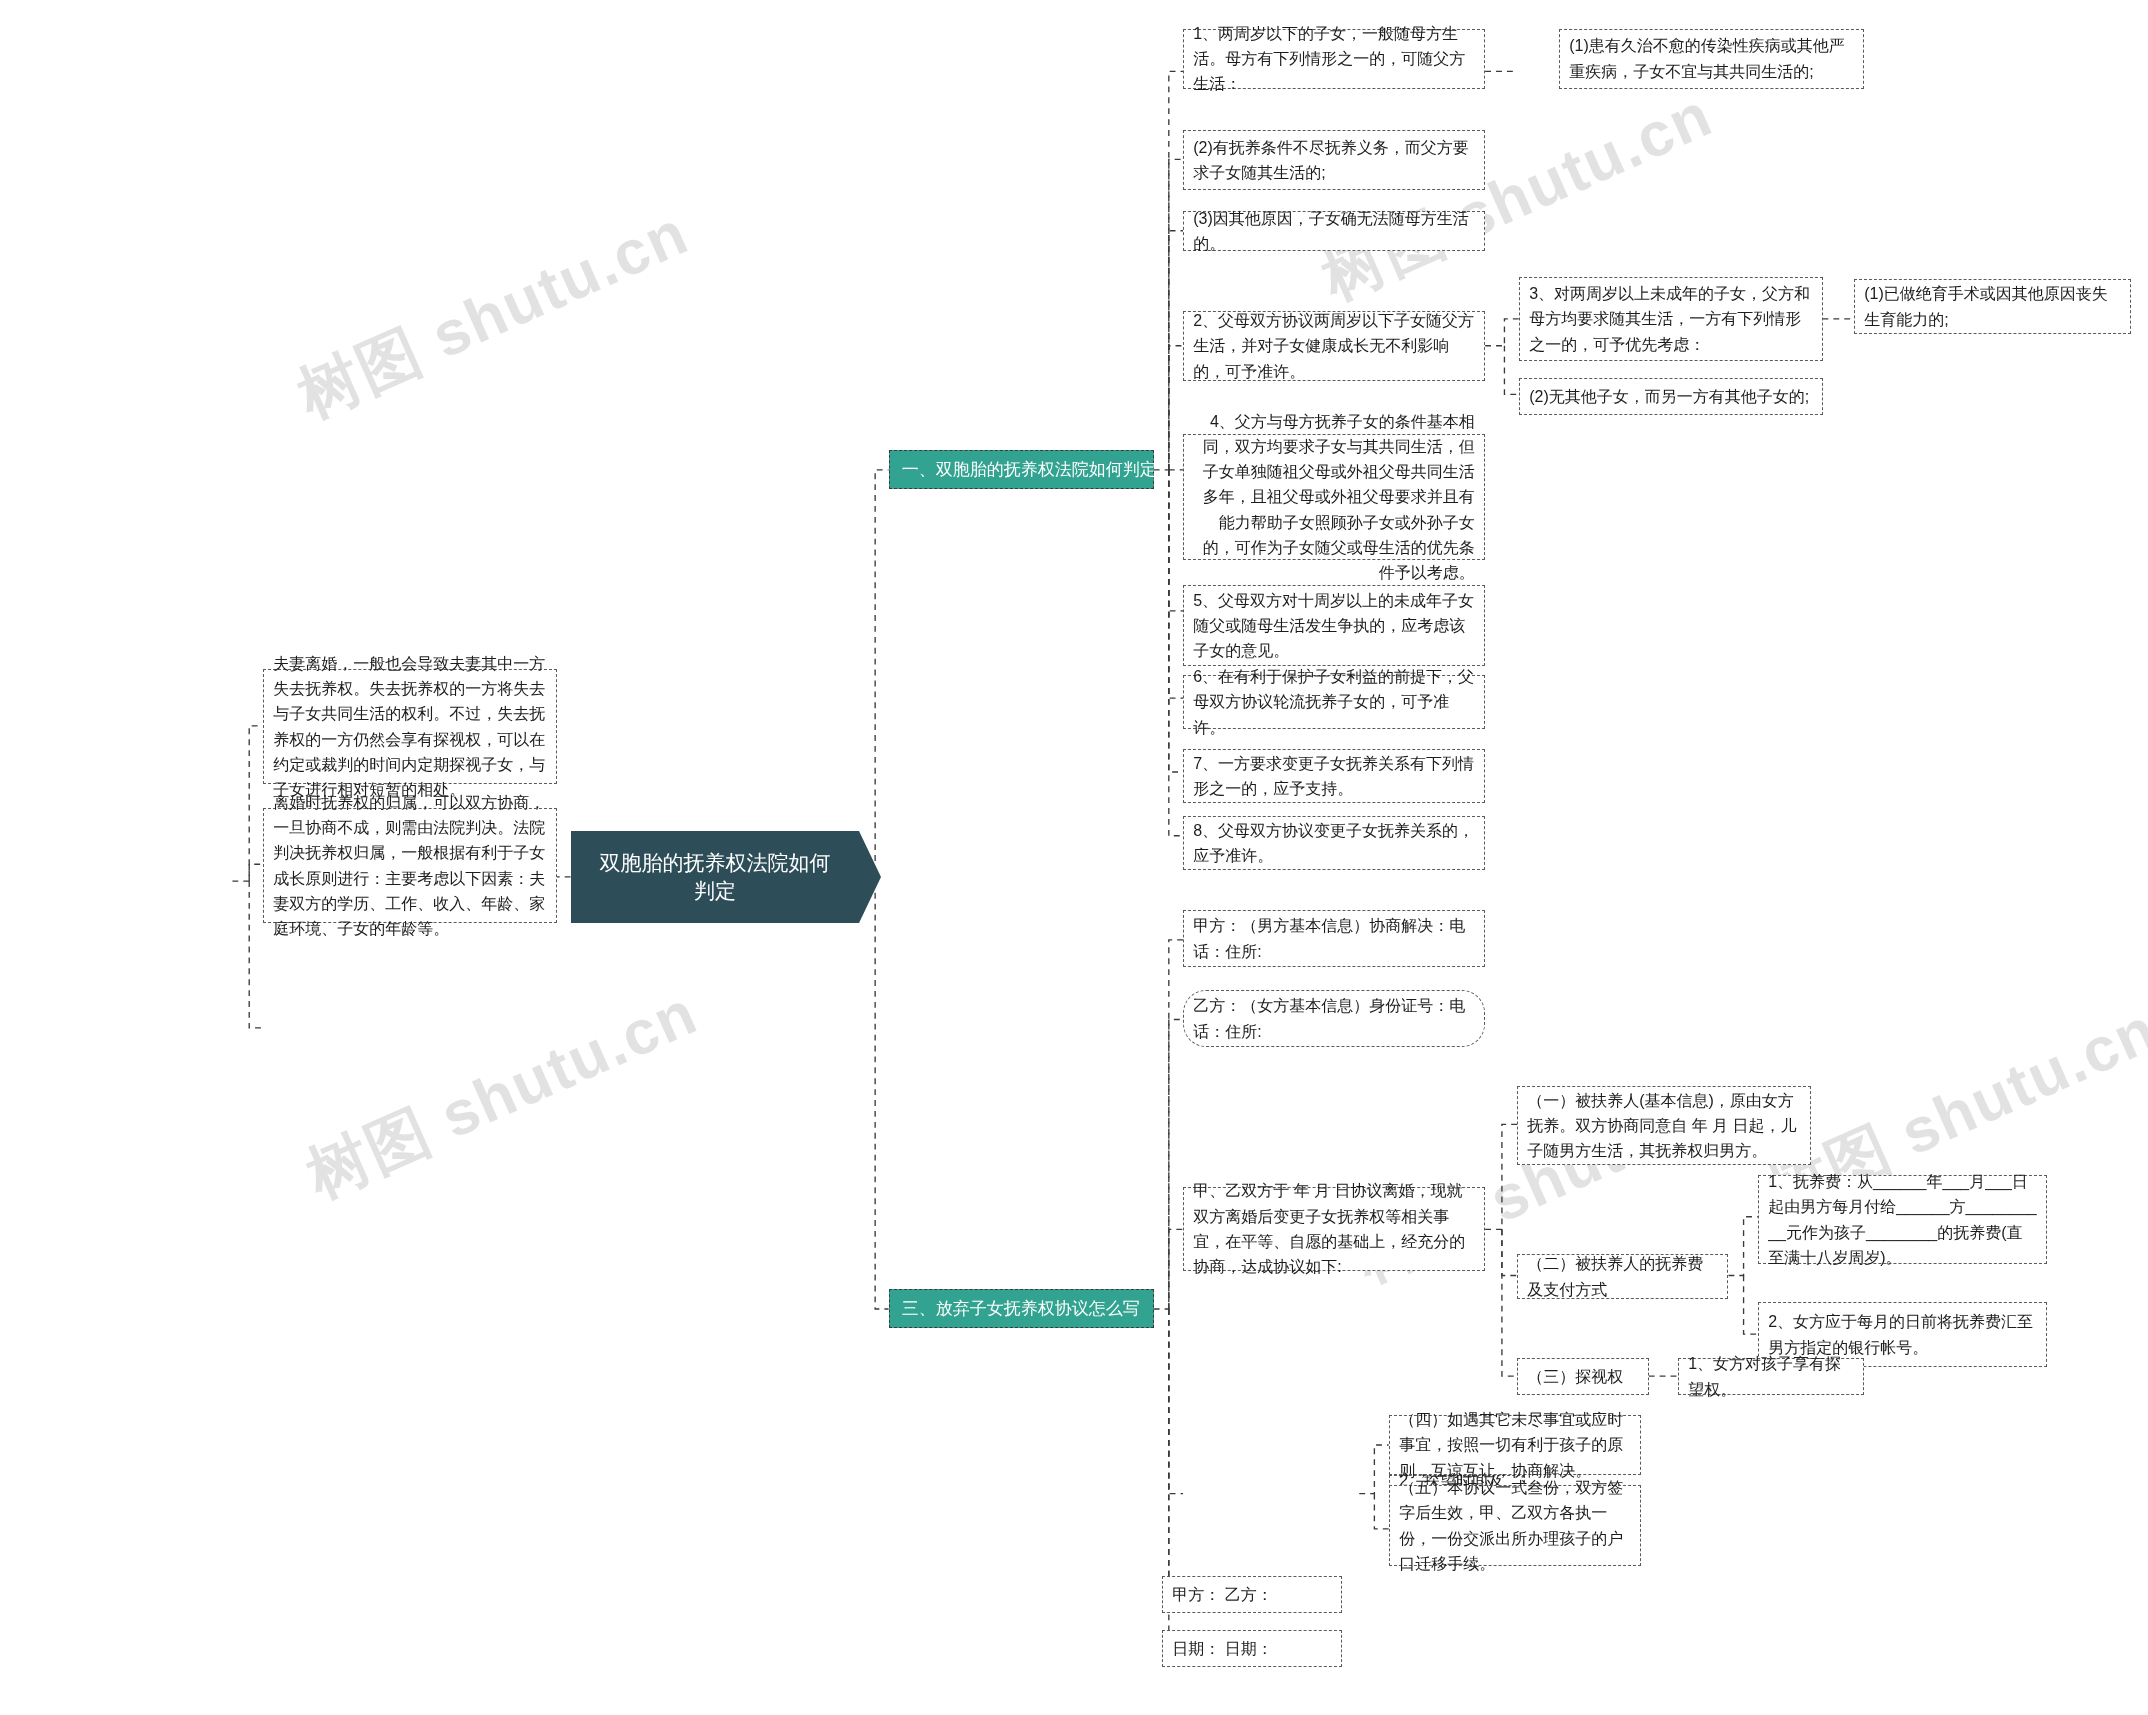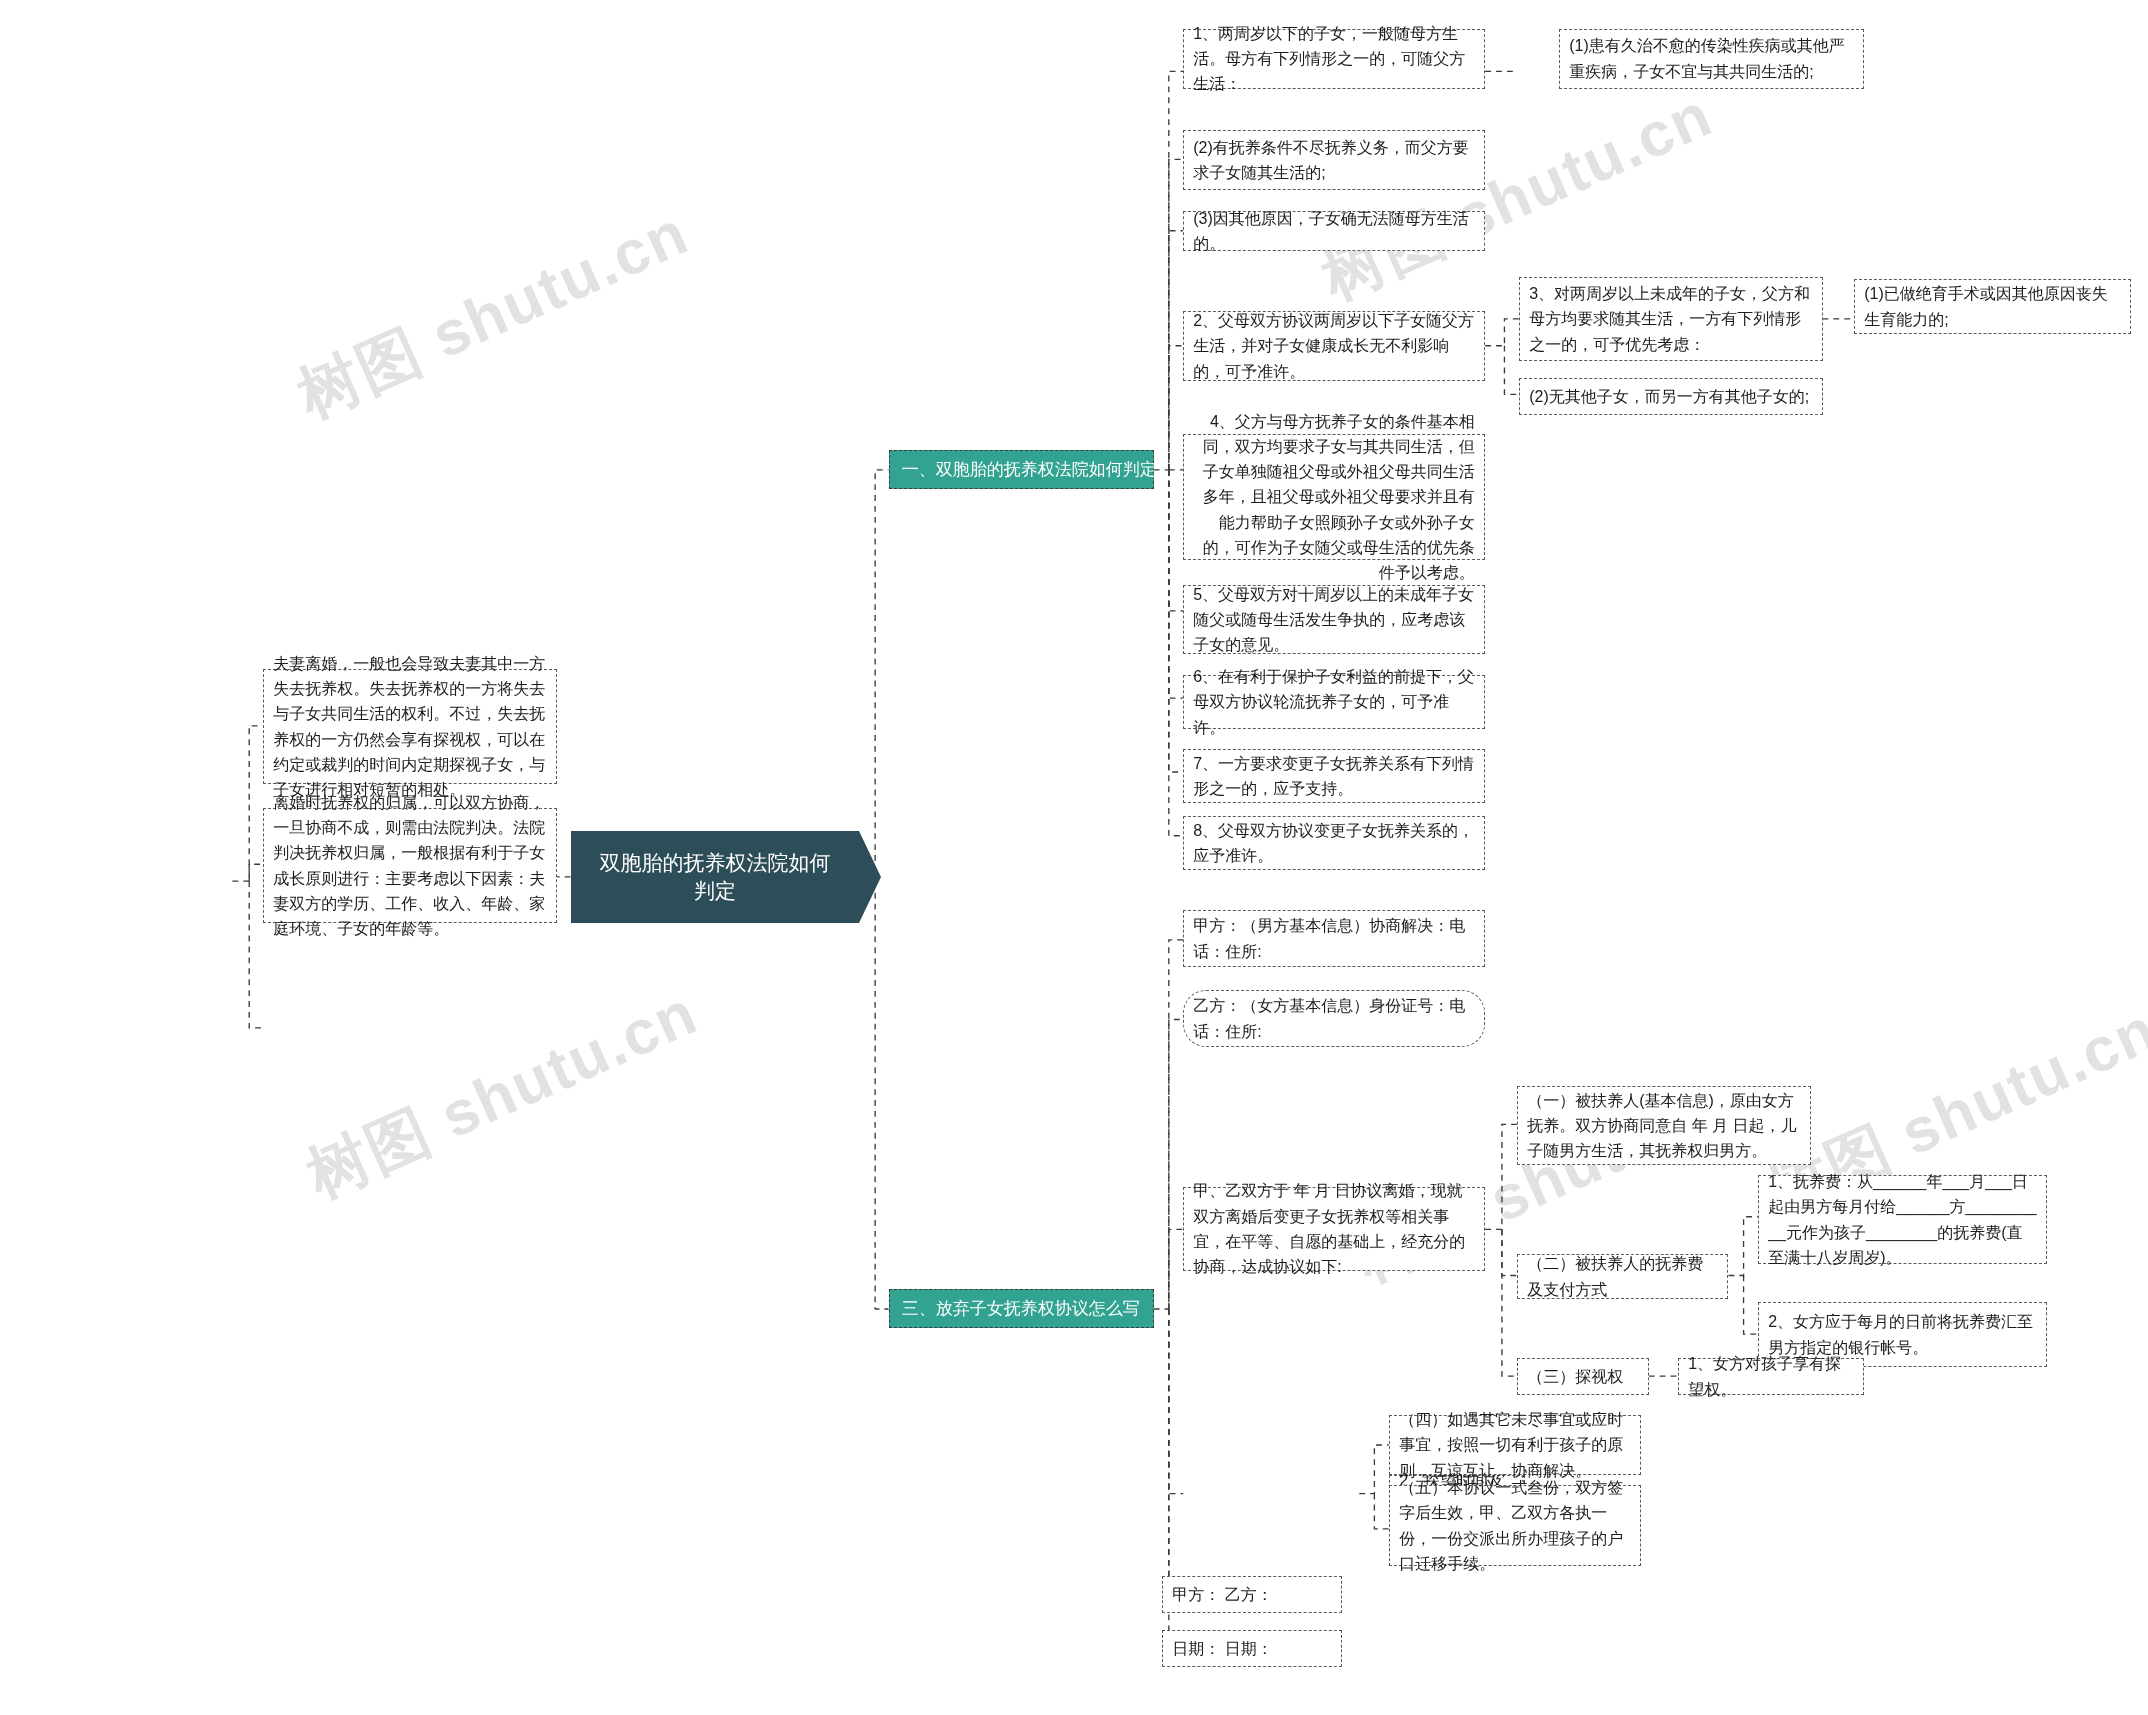--- a/index.html
+++ b/index.html
@@ -191,21 +191,21 @@
   </div>
 
   <div class="node n-leaf" style="left:1519px; top:378px; width:304px; height:37px;">
     <span>(2)无其他子女，而另一方有其他子女的;</span>
   </div>
 
   <div class="node n-leaf" style="left:1183px; top:434px; width:302px; height:126px;text-align:right;">
     <span>4、父方与母方抚养子女的条件基本相同，双方均要求子女与其共同生活，但子女单独随祖父母或外祖父母共同生活多年，且祖父母或外祖父母要求并且有能力帮助子女照顾孙子女或外孙子女的，可作为子女随父或母生活的优先条件予以考虑。</span>
   </div>
 
-  <div class="node n-leaf" style="left:1183px; top:585px; width:302px; height:69px;">
+  <div class="node n-leaf" style="left:1183px; top:585px; width:302px; height:81px;">
     <span>5、父母双方对十周岁以上的未成年子女随父或随母生活发生争执的，应考虑该子女的意见。</span>
   </div>
 
   <div class="node n-leaf" style="left:1183px; top:675px; width:302px; height:54px;">
     <span>6、在有利于保护子女利益的前提下，父母双方协议轮流抚养子女的，可予准许。</span>
   </div>
 
   <div class="node n-leaf" style="left:1183px; top:749px; width:302px; height:54px;">
     <span>7、一方要求变更子女抚养关系有下列情形之一的，应予支持。</span>
   </div>

